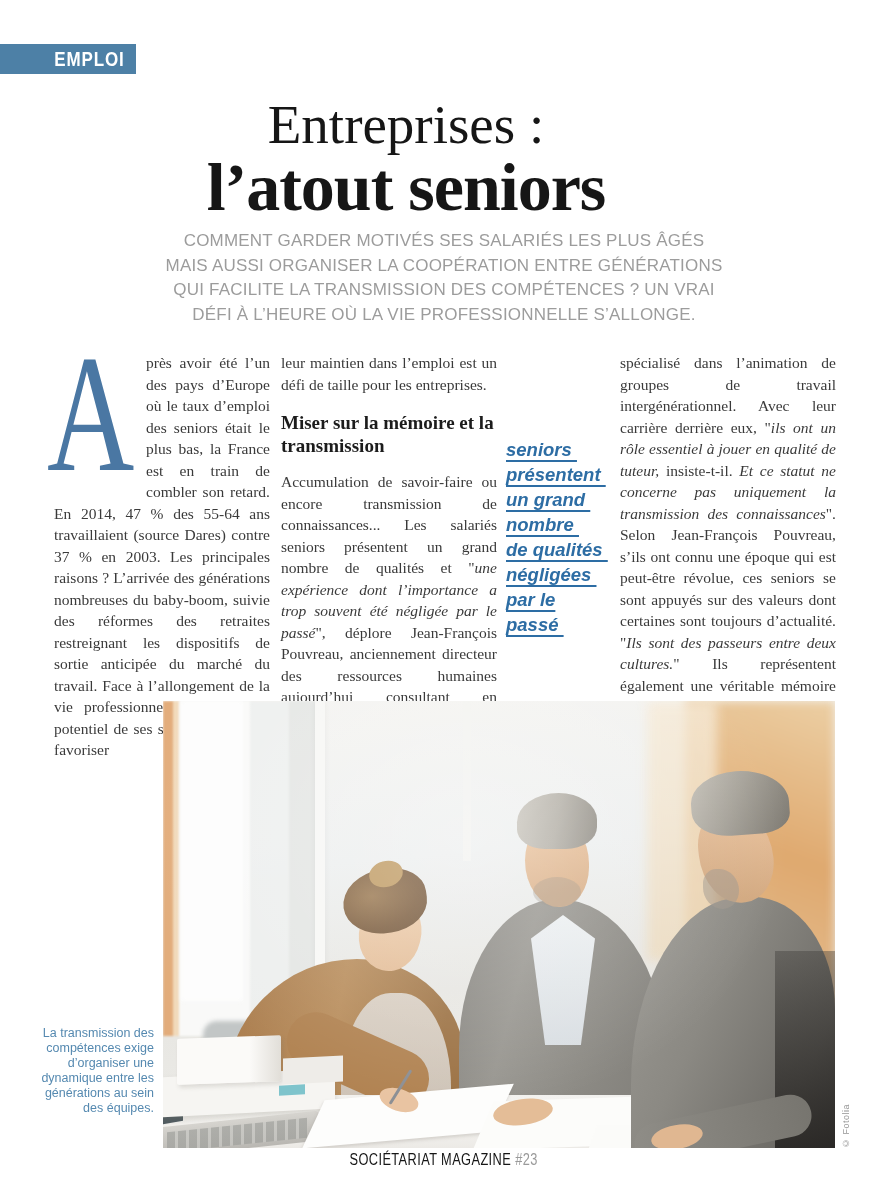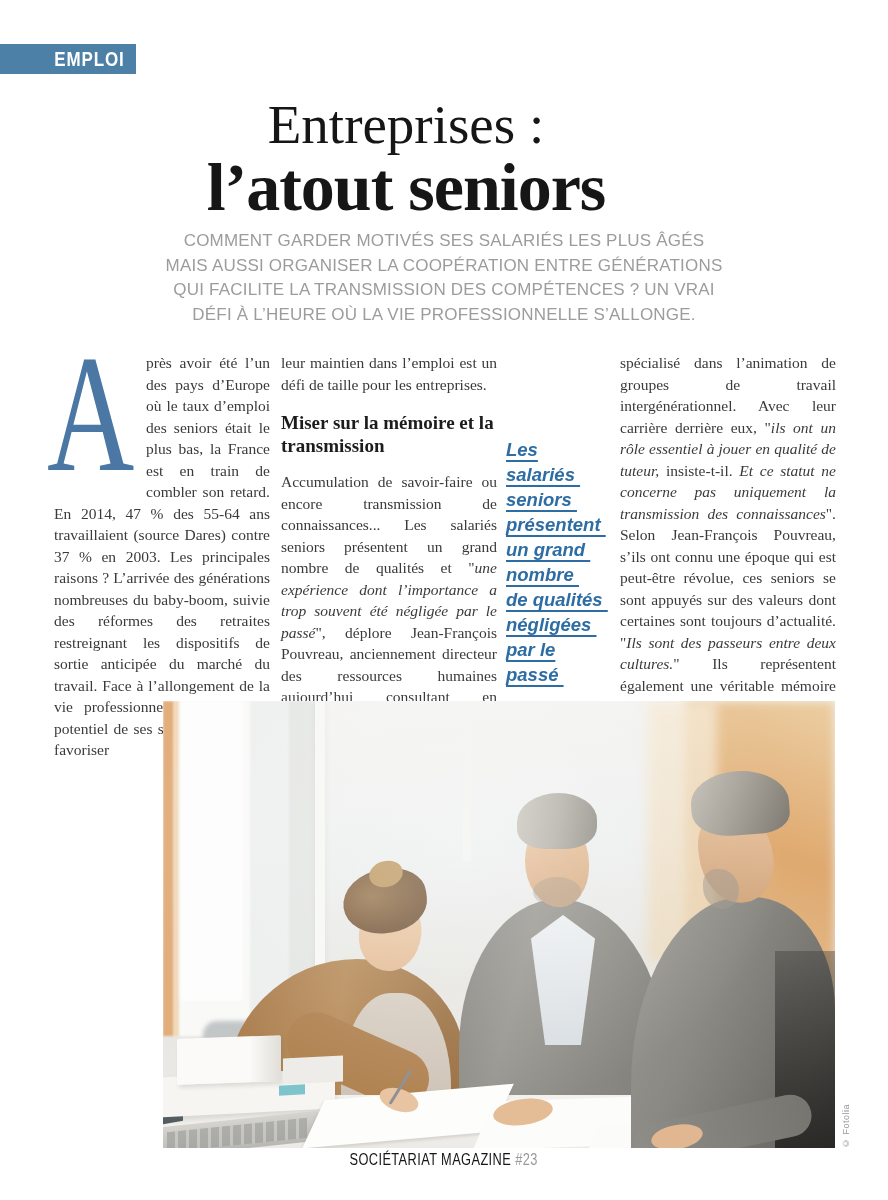--- a/index.html
+++ b/index.html
@@ -168,21 +168,20 @@
   <div class="col" id="col2">
       <p class="body-p"><span>leur maintien dans l’emploi est un défi de taille pour les entreprises.</span></p>
       <h3 class="subhead">Miser sur la mémoire et la transmission</h3>
       <p class="body-p"><span>Accumulation de savoir-faire ou encore transmission de connaissances... Les salariés seniors présentent un grand nombre de qualités et "</span><em>une expérience dont l’importance a trop souvent été négligée par le passé</em><span>", déplore Jean-François Pouvreau, anciennement directeur des ressources humaines aujourd’hui consultant en communication interne</span></p>
     </div>
   <div class="col" id="col3">
       <p class="body-p"><span>spécialisé dans l’animation de groupes de travail intergénérationnel. Avec leur carrière derrière eux, "</span><em>ils ont un rôle essentiel à jouer en qualité de tuteur,</em><span> insiste-t-il. </span><em>Et ce statut ne concerne pas uniquement la transmission des connaissances</em><span>". Selon Jean-François Pouvreau, s’ils ont connu une époque qui est peut-être révolue, ces seniors se sont appuyés sur des valeurs dont certaines sont toujours d’actualité. "</span><em>Ils sont des passeurs entre deux cultures.</em><span>" Ils représentent également une véritable mémoire technique ou commerciale.</span></p>
     </div>
 
   <div class="pullquote" id="pullquote">
-      <span class="pq-line">Les salariés&nbsp;</span>
       <span class="pq-line">seniors&nbsp;</span>
       <span class="pq-line">présentent&nbsp;</span>
       <span class="pq-line">un grand&nbsp;</span>
       <span class="pq-line">nombre&nbsp;</span>
       <span class="pq-line">de qualités&nbsp;</span>
       <span class="pq-line">négligées&nbsp;</span>
       <span class="pq-line">par le passé&nbsp;</span>
     </div>
 
   <div id="photo">
@@ -226,20 +225,21 @@
     <div class="rm-body"></div>
     <div class="rm-dark"></div>
     <div class="rm-head"></div>
     <div class="rm-hair"></div>
     <div class="rm-beard"></div>
     <div class="rm-arm"></div>
     <div class="rm-hand"></div>
     <div class="ph-glare"></div>
   </div>
 
+  <div class="caption">La transmission des compétences exige d’organiser une dynamique entre les générations au sein des équipes.</div>
   <div class="credit">© Fotolia</div>
 
   <div class="footer">
     <span class="footer-inner">
       <span class="footer-mag">SOCIÉTARIAT MAGAZINE</span><span class="footer-issue">#23</span>
     </span>
   </div>
 
 </div>
 

